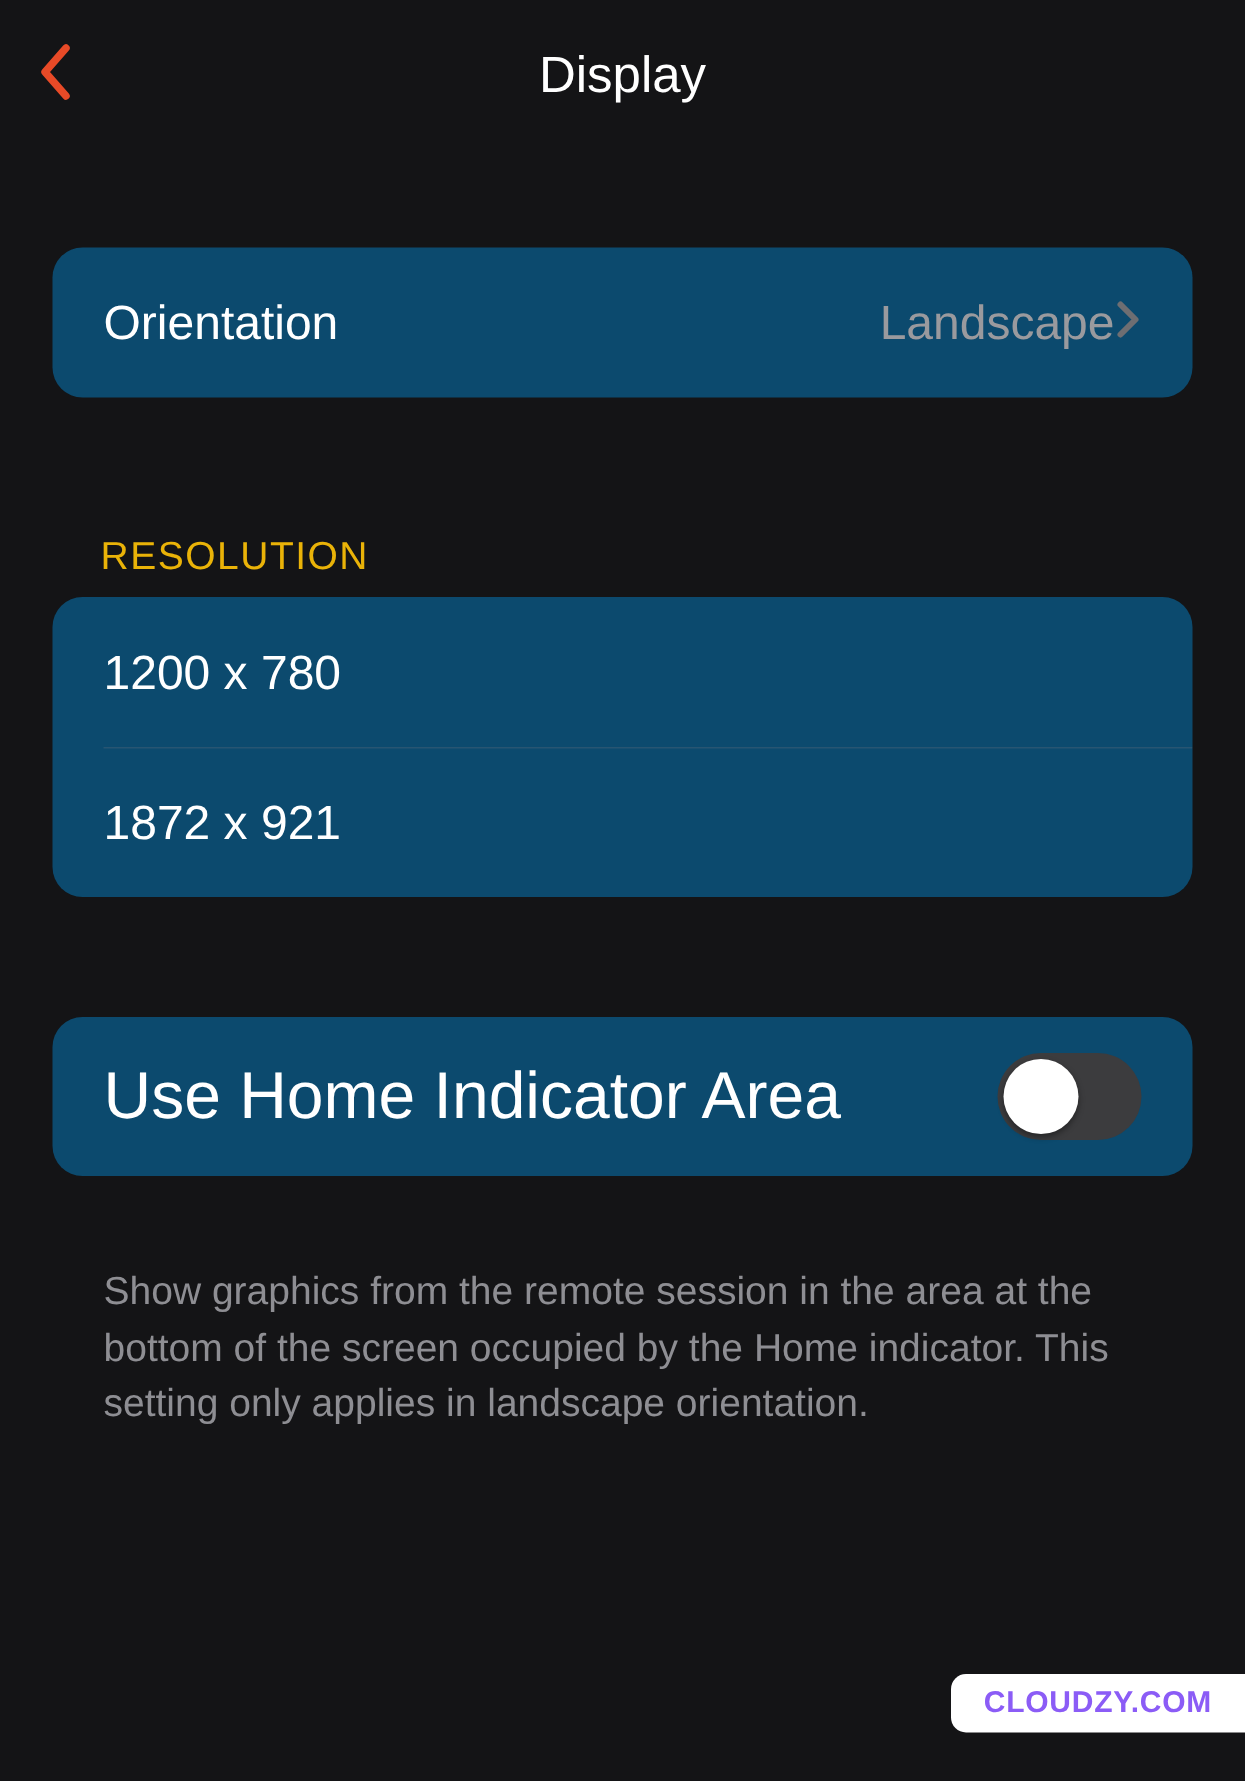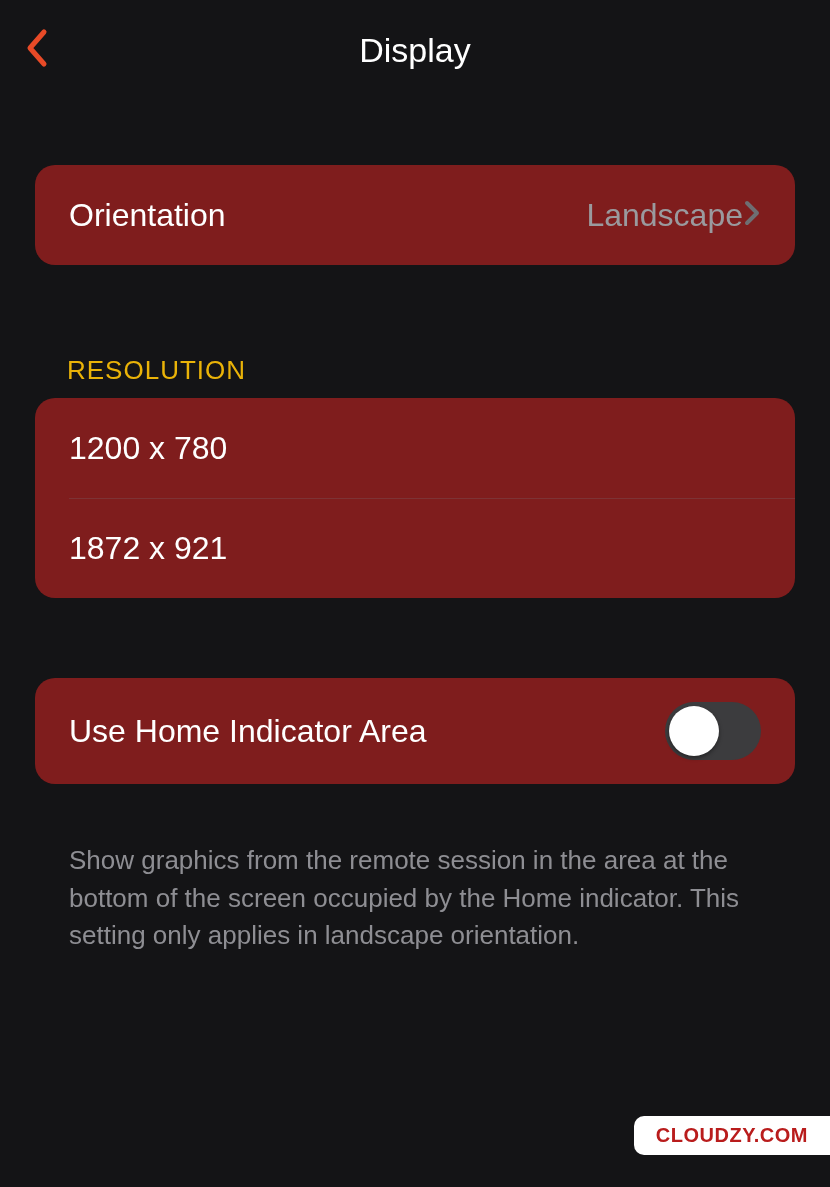--- a/index.html
+++ b/index.html
@@ -33,21 +33,21 @@
     .back-btn svg { width: 24px; height: 40px; }
     .title {
       flex: 1;
       text-align: center;
       font-size: 34px;
       font-weight: 400;
     }
     .content { padding: 0 35px; }
 
     .group {
-      background: #7f1d1d;
+      background: #0c4a6e;
       border-radius: 20px;
       overflow: hidden;
     }
     .group.mt-top { margin-top: 65px; }
     .group.mt-res { margin-top: 12px; }
     .group.mt-toggle { margin-top: 80px; }
 
     .group-label {
       color: #eab308;
       font-size: 26px;
@@ -72,21 +72,21 @@
 
     .check-mark svg { width: 36px; height: 36px; }
 
     .toggle-row {
       display:flex;
       align-items:center;
       justify-content:space-between;
       padding: 0 34px;
       height: 106px;
     }
-    .toggle-row .label { font-size: 32px; color:#fff; }
+    .toggle-row .label { font-size: 44px; color:#fff; }
 
     .toggle {
       width: 96px;
       height: 58px;
       background:#3c3c3e;
       border-radius: 40px;
       position: relative;
       cursor: pointer;
     }
     .toggle .knob {
@@ -106,21 +106,21 @@
       line-height: 1.45;
       padding: 18px 34px 0;
       margin-top: 40px;
     }
 
     .watermark {
       position:absolute;
       bottom: 32px;
       right: 0;
       background:#fff;
-      color:#b91c1c;
+      color:#8b5cf6;
       font-weight:700;
       font-size: 20px;
       padding: 8px 22px;
       border-radius: 10px 0 0 10px;
       letter-spacing:0.5px;
     }
   </style>
 </head>
 <body>
 

